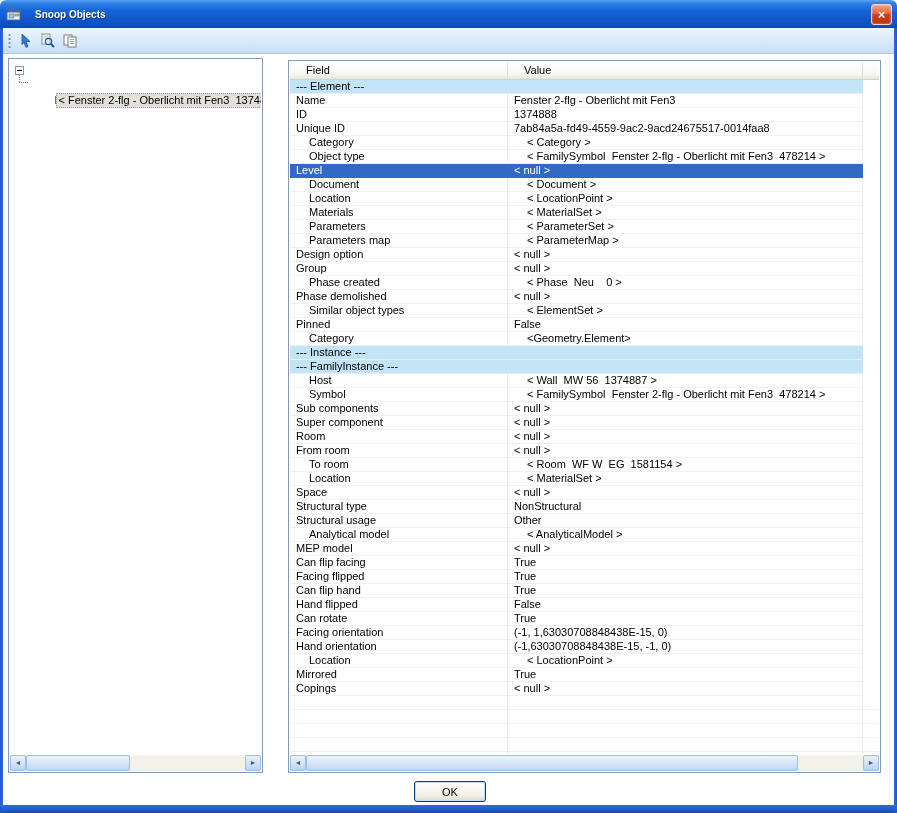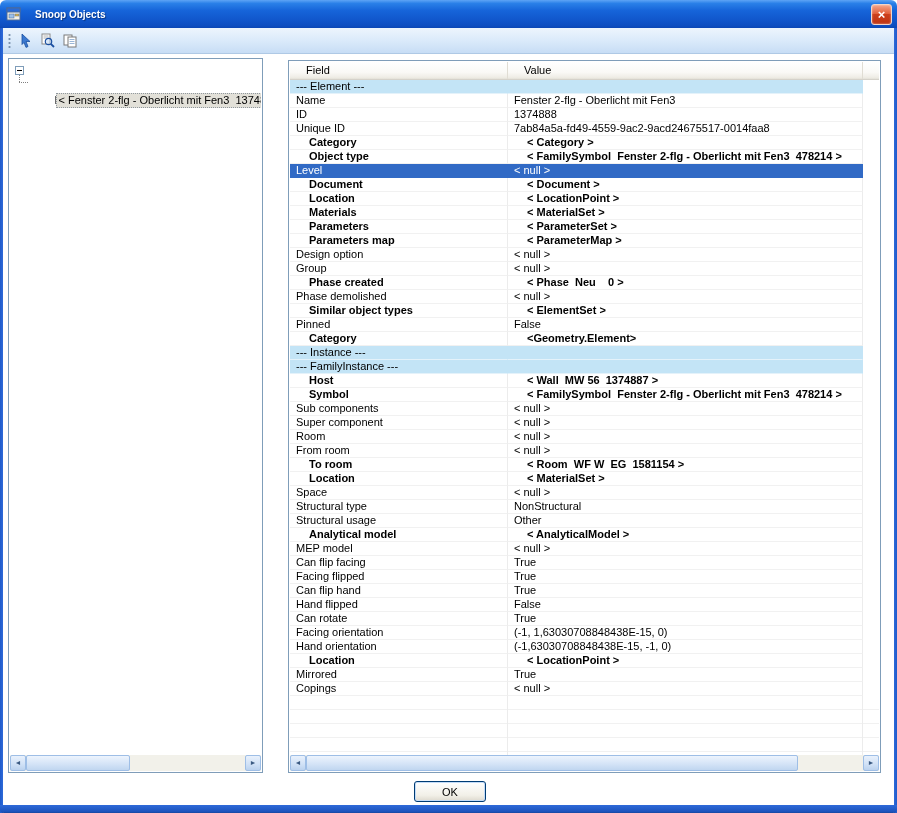--- a/index.html
+++ b/index.html
@@ -104,21 +104,21 @@
   .hdr-value { width:355px; }
   .hdr-fill { flex:1; border-right:none; }
   .grid-rows { position:absolute; top:19px; left:1px; right:1px; }
   .grid-row { display:flex; height:14px; }
   .cell {
     white-space:pre; overflow:hidden; line-height:13px; padding-left:6px;
     border-bottom:1px solid #F1F1F1; border-right:1px solid #ECECEC;
   }
   .field-cell { width:218px; }
   .value-cell { width:355px; }
-  .grid-row.bold .cell { font-weight:bold;padding-left:19px; }
+  .grid-row.bold .cell { font-weight:normal;padding-left:19px; }
   .grid-row.section .cell { background:#C3E4F6; border-right-color:#C3E4F6; border-bottom-color:#E4F2FA; }
   .grid-row.selected .cell { background:#316AC5; color:#fff; border-right-color:#316AC5; border-bottom-color:#316AC5; }
   .grid-filler {
     position:absolute; left:1px; right:1px; top:635px; bottom:17px;
     background: repeating-linear-gradient(to bottom, #fff 0 13px, #F1F1F1 13px 14px);
   }
   .filler-div { position:absolute; top:0; bottom:0; width:1px; background:#ECECEC; }
   .filler-div.d1 { left:217px; }
   .filler-div.d2 { left:572px; }
   

